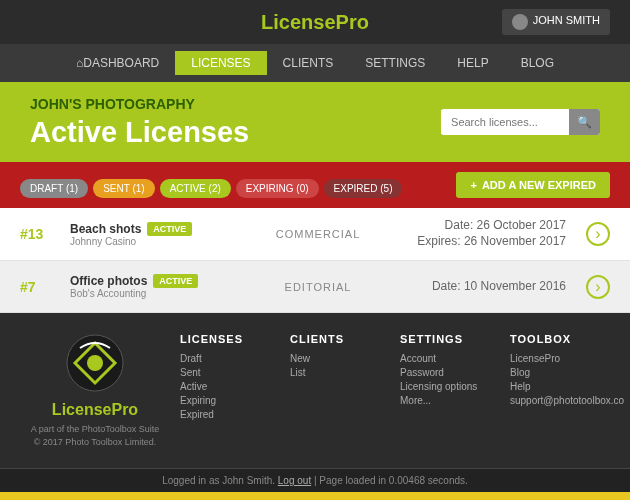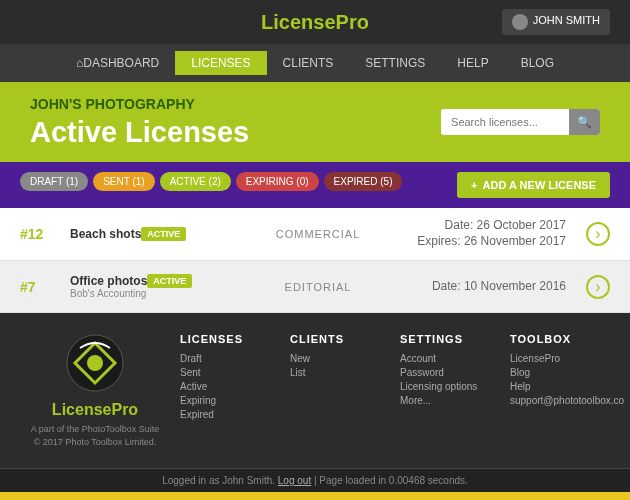--- a/index.html
+++ b/index.html
@@ -20,38 +20,38 @@
 
     
     .hero { background: #a8c820; padding: 12px 30px; display: flex; align-items: center; justify-content: space-between; min-height: 80px; }
     .hero-left .subtitle { color: #2c6000; font-size: 14px; font-weight: bold; text-transform: uppercase; margin-bottom: 4px; }
     .hero-left h1 { color: white; font-size: 29px; font-weight: bold; }
     .search-box { display: flex; align-items: center; background: white; border-radius: 3px; overflow: hidden; }
     .search-box input { border: none; outline: none; padding: 6px 10px; font-size: 11px; color: #999; width: 128px; }
     .search-box button { background: #888; border: none; color: white; padding: 6px 8px; cursor: pointer; font-size: 12px; }
 
     
-    .filters-bar { background: #4c1d95; padding: 10px 20px; display: flex; align-items: flex-start; justify-content: space-between; }
+    .filters-bar { background: #b91c1c; padding: 10px 20px; display: flex; align-items: flex-end; justify-content: space-between; }
     .filter-tags { display: flex; gap: 5px; }
     .tag { padding: 4px 10px; border-radius: 12px; font-size: 10px; color: white; cursor: pointer; }
     .tag.draft { background: #888; }
     .tag.sent { background: #e8a020; }
     .tag.active { background: #a8c820; }
     .tag.expiring { background: #cc4444; }
     .tag.expired { background: #883333; }
     .add-btn { background: #a8c820; color: white; border: none; padding: 7px 14px; border-radius: 3px; font-size: 11px; font-weight: bold; cursor: pointer; display: flex; align-items: center; gap: 5px; }
     .add-btn::before { content: '+ '; font-weight: bold; }
 
     
     .license-list { background: #d4d4d4; }
     .license-row { background: white; border-bottom: 1px solid #e0e0e0; display: flex; align-items: center; padding: 10px 20px; gap: 20px; min-height: 52px; }
     .license-row:nth-child(even) { background: #f5f5f5; }
     .license-num { color: #a8c820; font-weight: bold; font-size: 14px; min-width: 30px; }
     .license-info { flex: 1; }
-    .license-name { font-weight: bold; font-size: 12px; color: #333; display: flex; }
+    .license-name { font-weight: bold; font-size: 12px; color: #333; display: flex; gap: 6px; }
     .license-client { color: #888; font-size: 10px; }
     .active-badge { background: #a8c820; color: white; font-size: 9px; padding: 2px 6px; border-radius: 2px; }
     .license-type { color: #888; font-size: 11px; text-transform: uppercase; letter-spacing: 1px; flex: 1; text-align: center; }
     .license-dates { color: #666; font-size: 12px; text-align: right; flex: 1; }
     .license-dates div { margin-bottom: 2px; }
     .arrow-btn { color: #a8c820; font-size: 16px; cursor: pointer; border: 2px solid #a8c820; border-radius: 50%; width: 24px; height: 24px; display: flex; align-items: center; justify-content: center; flex-shrink: 0; }
 
     
     .footer-cols { background: #2c2c2c; padding: 20px 30px; display: flex; gap: 20px; align-items: flex-start; }
     .footer-logo-col { display: flex; flex-direction: column; align-items: center; min-width: 130px; }
@@ -105,32 +105,33 @@
 </div>
 
 <div class="filters-bar">
   <div class="filter-tags">
     <span class="tag draft">DRAFT (1)</span>
     <span class="tag sent">SENT (1)</span>
     <span class="tag active">ACTIVE (2)</span>
     <span class="tag expiring">EXPIRING (0)</span>
     <span class="tag expired">EXPIRED (5)</span>
   </div>
-  <button class="add-btn">ADD A NEW LICENSE</button>
+  <button class="add-btn">ADD A NEW EXPIRED</button>
 </div>
 
 <div class="license-list">
 
   <div class="license-row">
-    <div class="license-num">#12</div>
+    <div class="license-num">#13</div>
     <div class="license-info">
       <div class="license-name">
         <span>Beach shots</span>
         <span class="active-badge">ACTIVE</span>
       </div>
+      <div class="license-client">Johnny Casino</div>
     </div>
     <div class="license-type">COMMERCIAL</div>
     <div class="license-dates">
       <div>Date: 26 October 2017</div>
       <div>Expires: 26 November 2017</div>
     </div>
     <div class="arrow-btn">›</div>
   </div>
 
   <div class="license-row" style="background:#efefef;">

